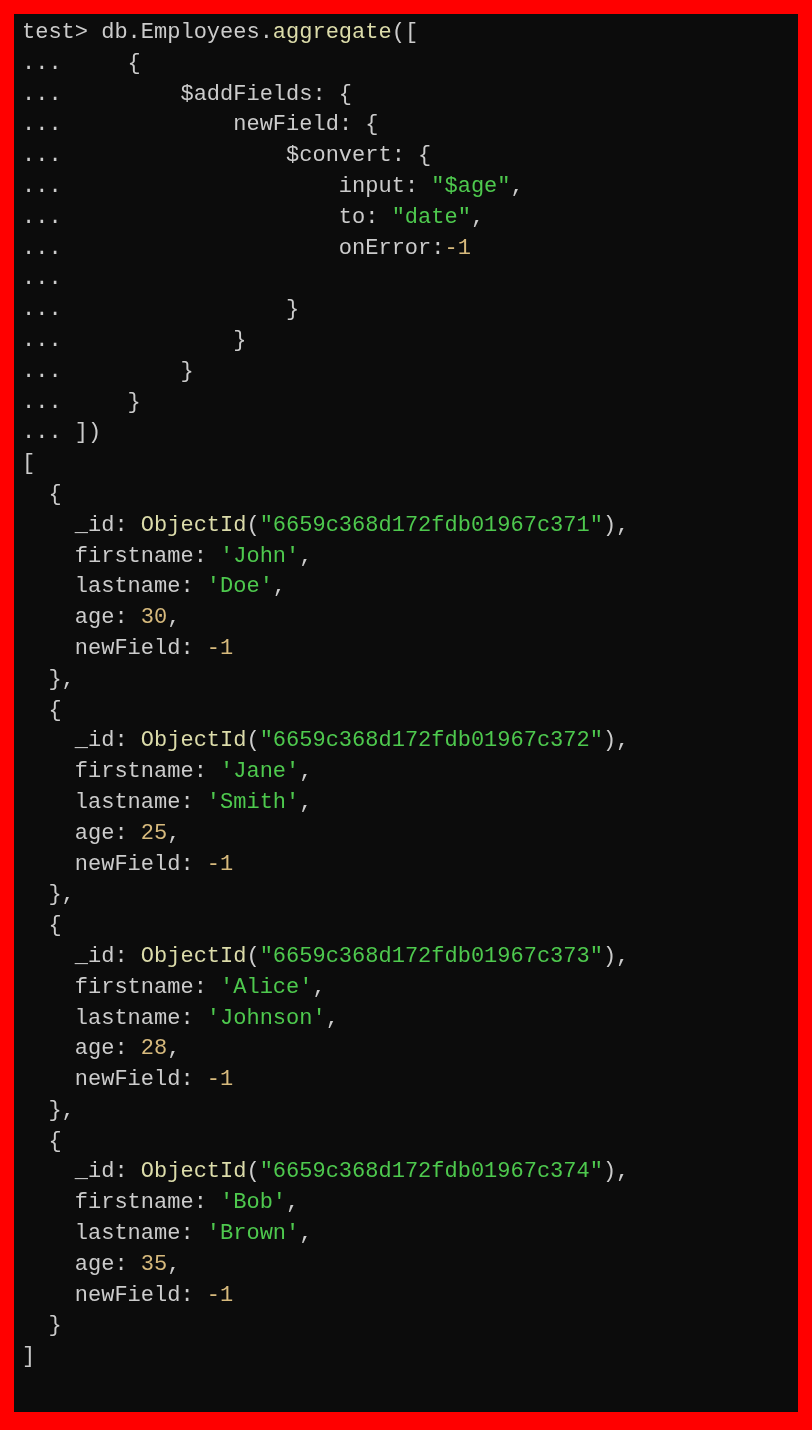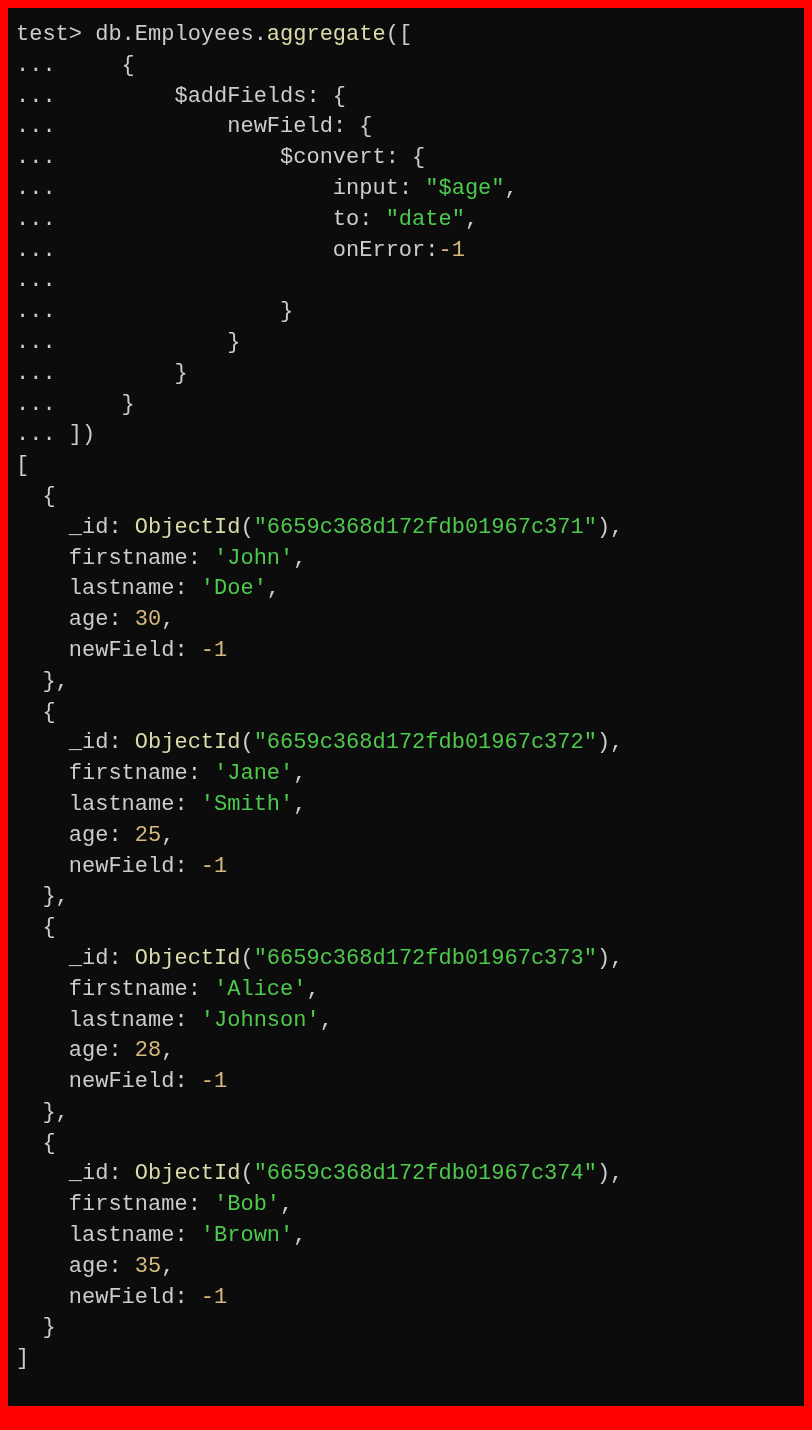--- a/index.html
+++ b/index.html
@@ -5,22 +5,22 @@
   body {
     margin: 0;
     padding: 0;
     background: #ff0000;
     font-family: 'Consolas', 'Monaco', 'Courier New', monospace;
     font-size: 22px;
     line-height: 1.4;
   }
   .terminal {
     background: #0c0c0c;
-    margin: 8px;
-    padding: 12px 8px;
+    margin: 14px;
+    padding: 4px 8px;
     min-height: 1398px;
     box-sizing: border-box;
     color: #cccccc;
     white-space: pre;
     overflow: hidden;
   }
   .fn { color: #dcdcaa; }
   .str { color: #4ec94e; }
   .num { color: #d7ba7d; }
 </style>

